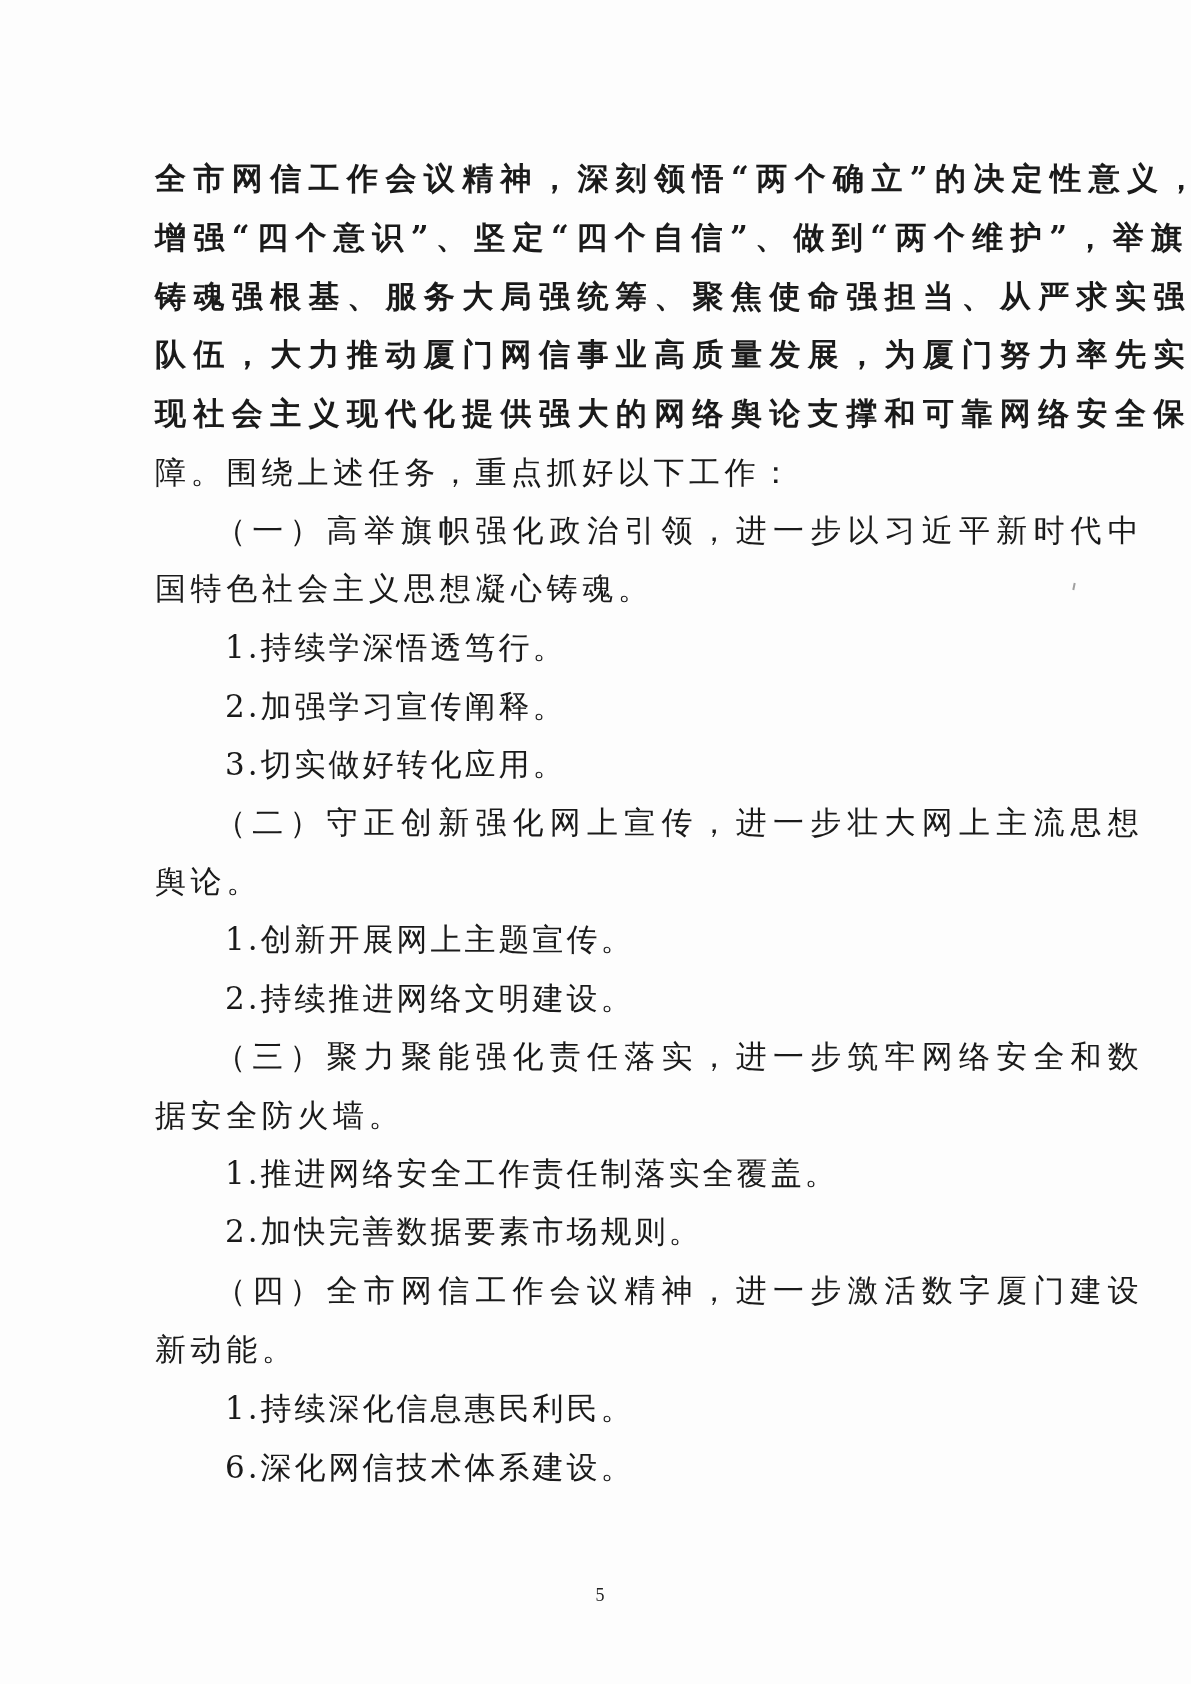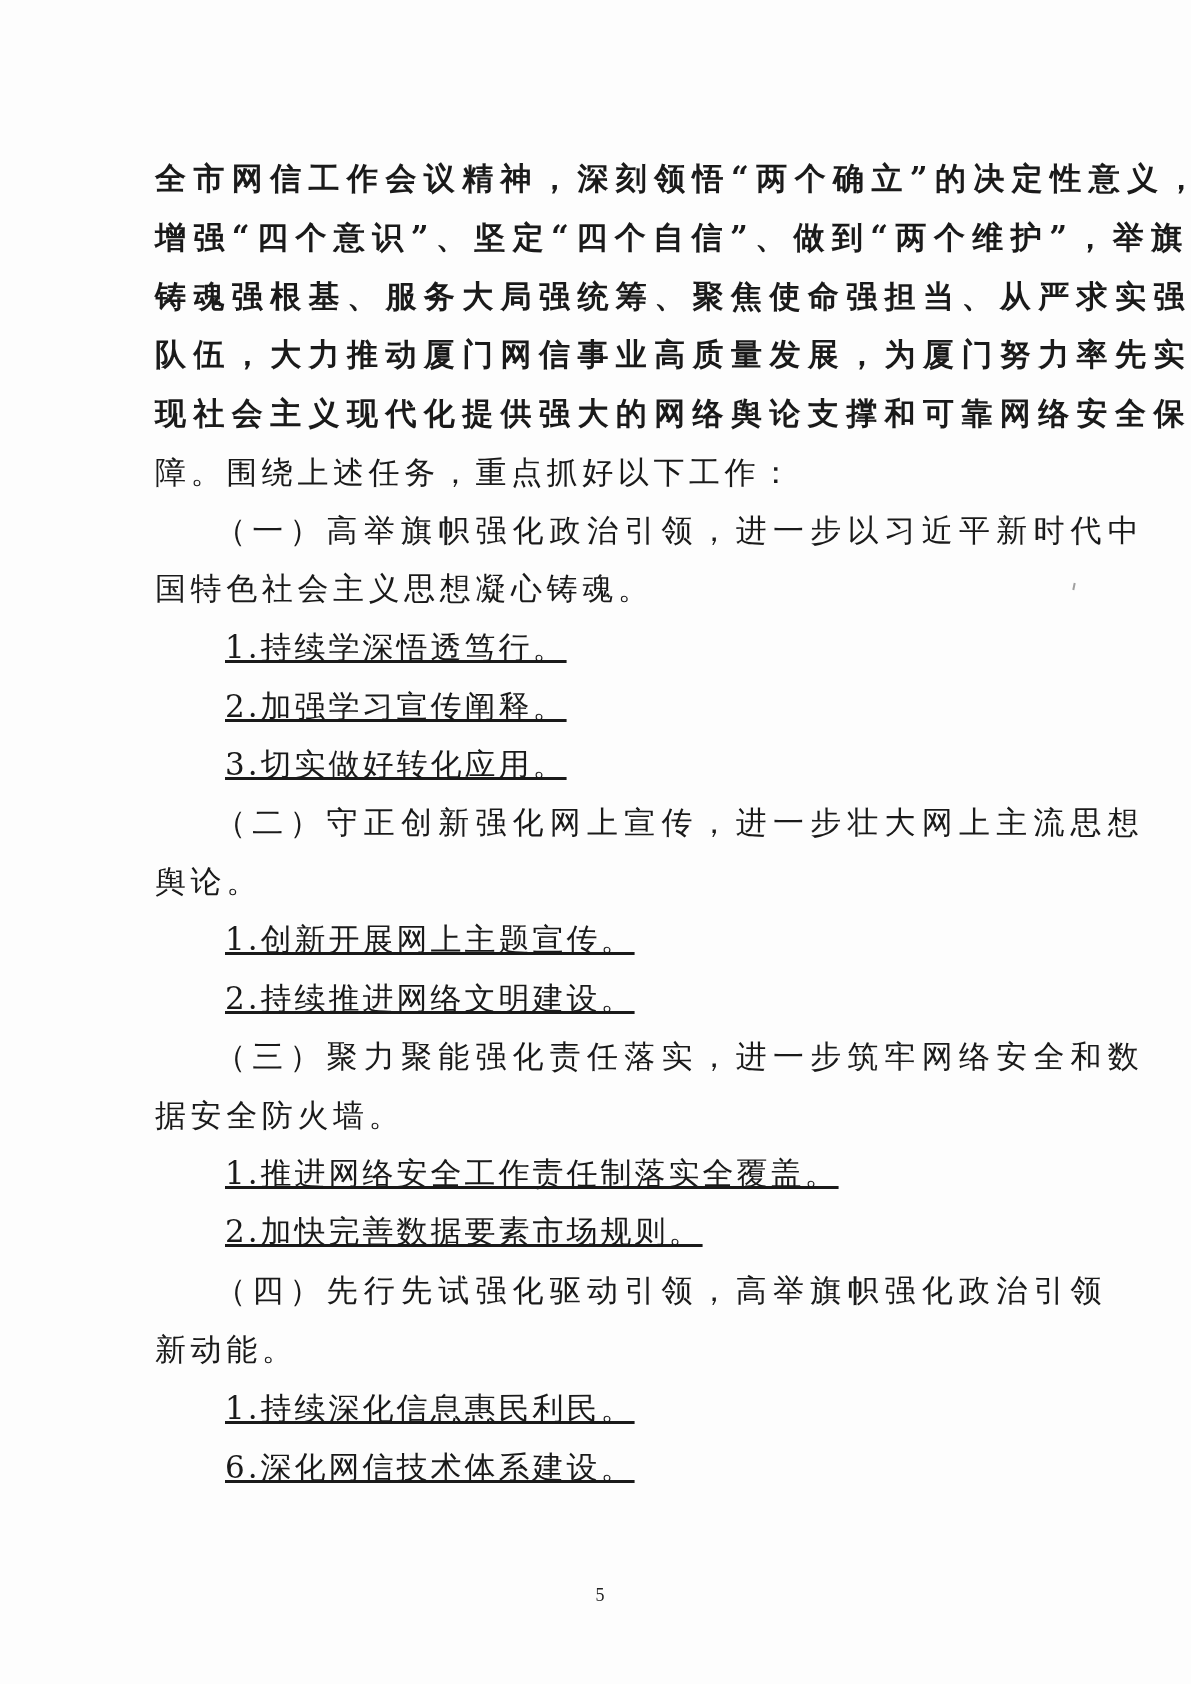--- a/index.html
+++ b/index.html
@@ -10,21 +10,21 @@
     left: 155px;
     width: 880px;
     font-family: "DejaVu Serif", "Liberation Serif", serif;
     font-size: 31px;
     line-height: 40px;
     color: #1a1a1a;
     white-space: nowrap;
     letter-spacing: 4.6px;
   }
   .line.full { letter-spacing: 7.4px; font-weight: bold; }
-  .line.item { left: 225px; letter-spacing: 3px; text-decoration: underline; }
+  .line.item { left: 225px; letter-spacing: 3px; }
   .line.heading { left: 225px; letter-spacing: 6.2px; }
   .pagenum {
     position: absolute;
     left: 590px;
     top: 1552px;
     width: 20px;
     text-align: center;
     font-family: "Liberation Serif", serif;
     font-size: 18px;
     color: #222;
@@ -59,21 +59,21 @@
   <div class="line heading" style="top:802px; left:215px">（二）守正创新强化网上宣传，进一步壮大网上主流思想</div>
   <div class="line" style="top:861px">舆论。</div>
   <div class="line item" style="top:919px">1.创新开展网上主题宣传。</div>
   <div class="line item" style="top:978px">2.持续推进网络文明建设。</div>
 
   <div class="line heading" style="top:1036px; left:215px">（三）聚力聚能强化责任落实，进一步筑牢网络安全和数</div>
   <div class="line" style="top:1095px">据安全防火墙。</div>
   <div class="line item" style="top:1153px">1.推进网络安全工作责任制落实全覆盖。</div>
   <div class="line item" style="top:1211px">2.加快完善数据要素市场规则。</div>
 
-  <div class="line heading" style="top:1270px; left:215px">（四）先行先试强化驱动引领，高举旗帜强化政治引领</div>
+  <div class="line heading" style="top:1270px; left:215px">（四）全市网信工作会议精神，进一步激活数字厦门建设</div>
   <div class="line" style="top:1329px">新动能。</div>
   <div class="line item" style="top:1388px">1.持续深化信息惠民利民。</div>
   <div class="line item" style="top:1447px">6.深化网信技术体系建设。</div>
 
 
   <div class="pagenum" style="top:1585px">5</div>
 
   <div class="speck"></div>
 </div>
 

